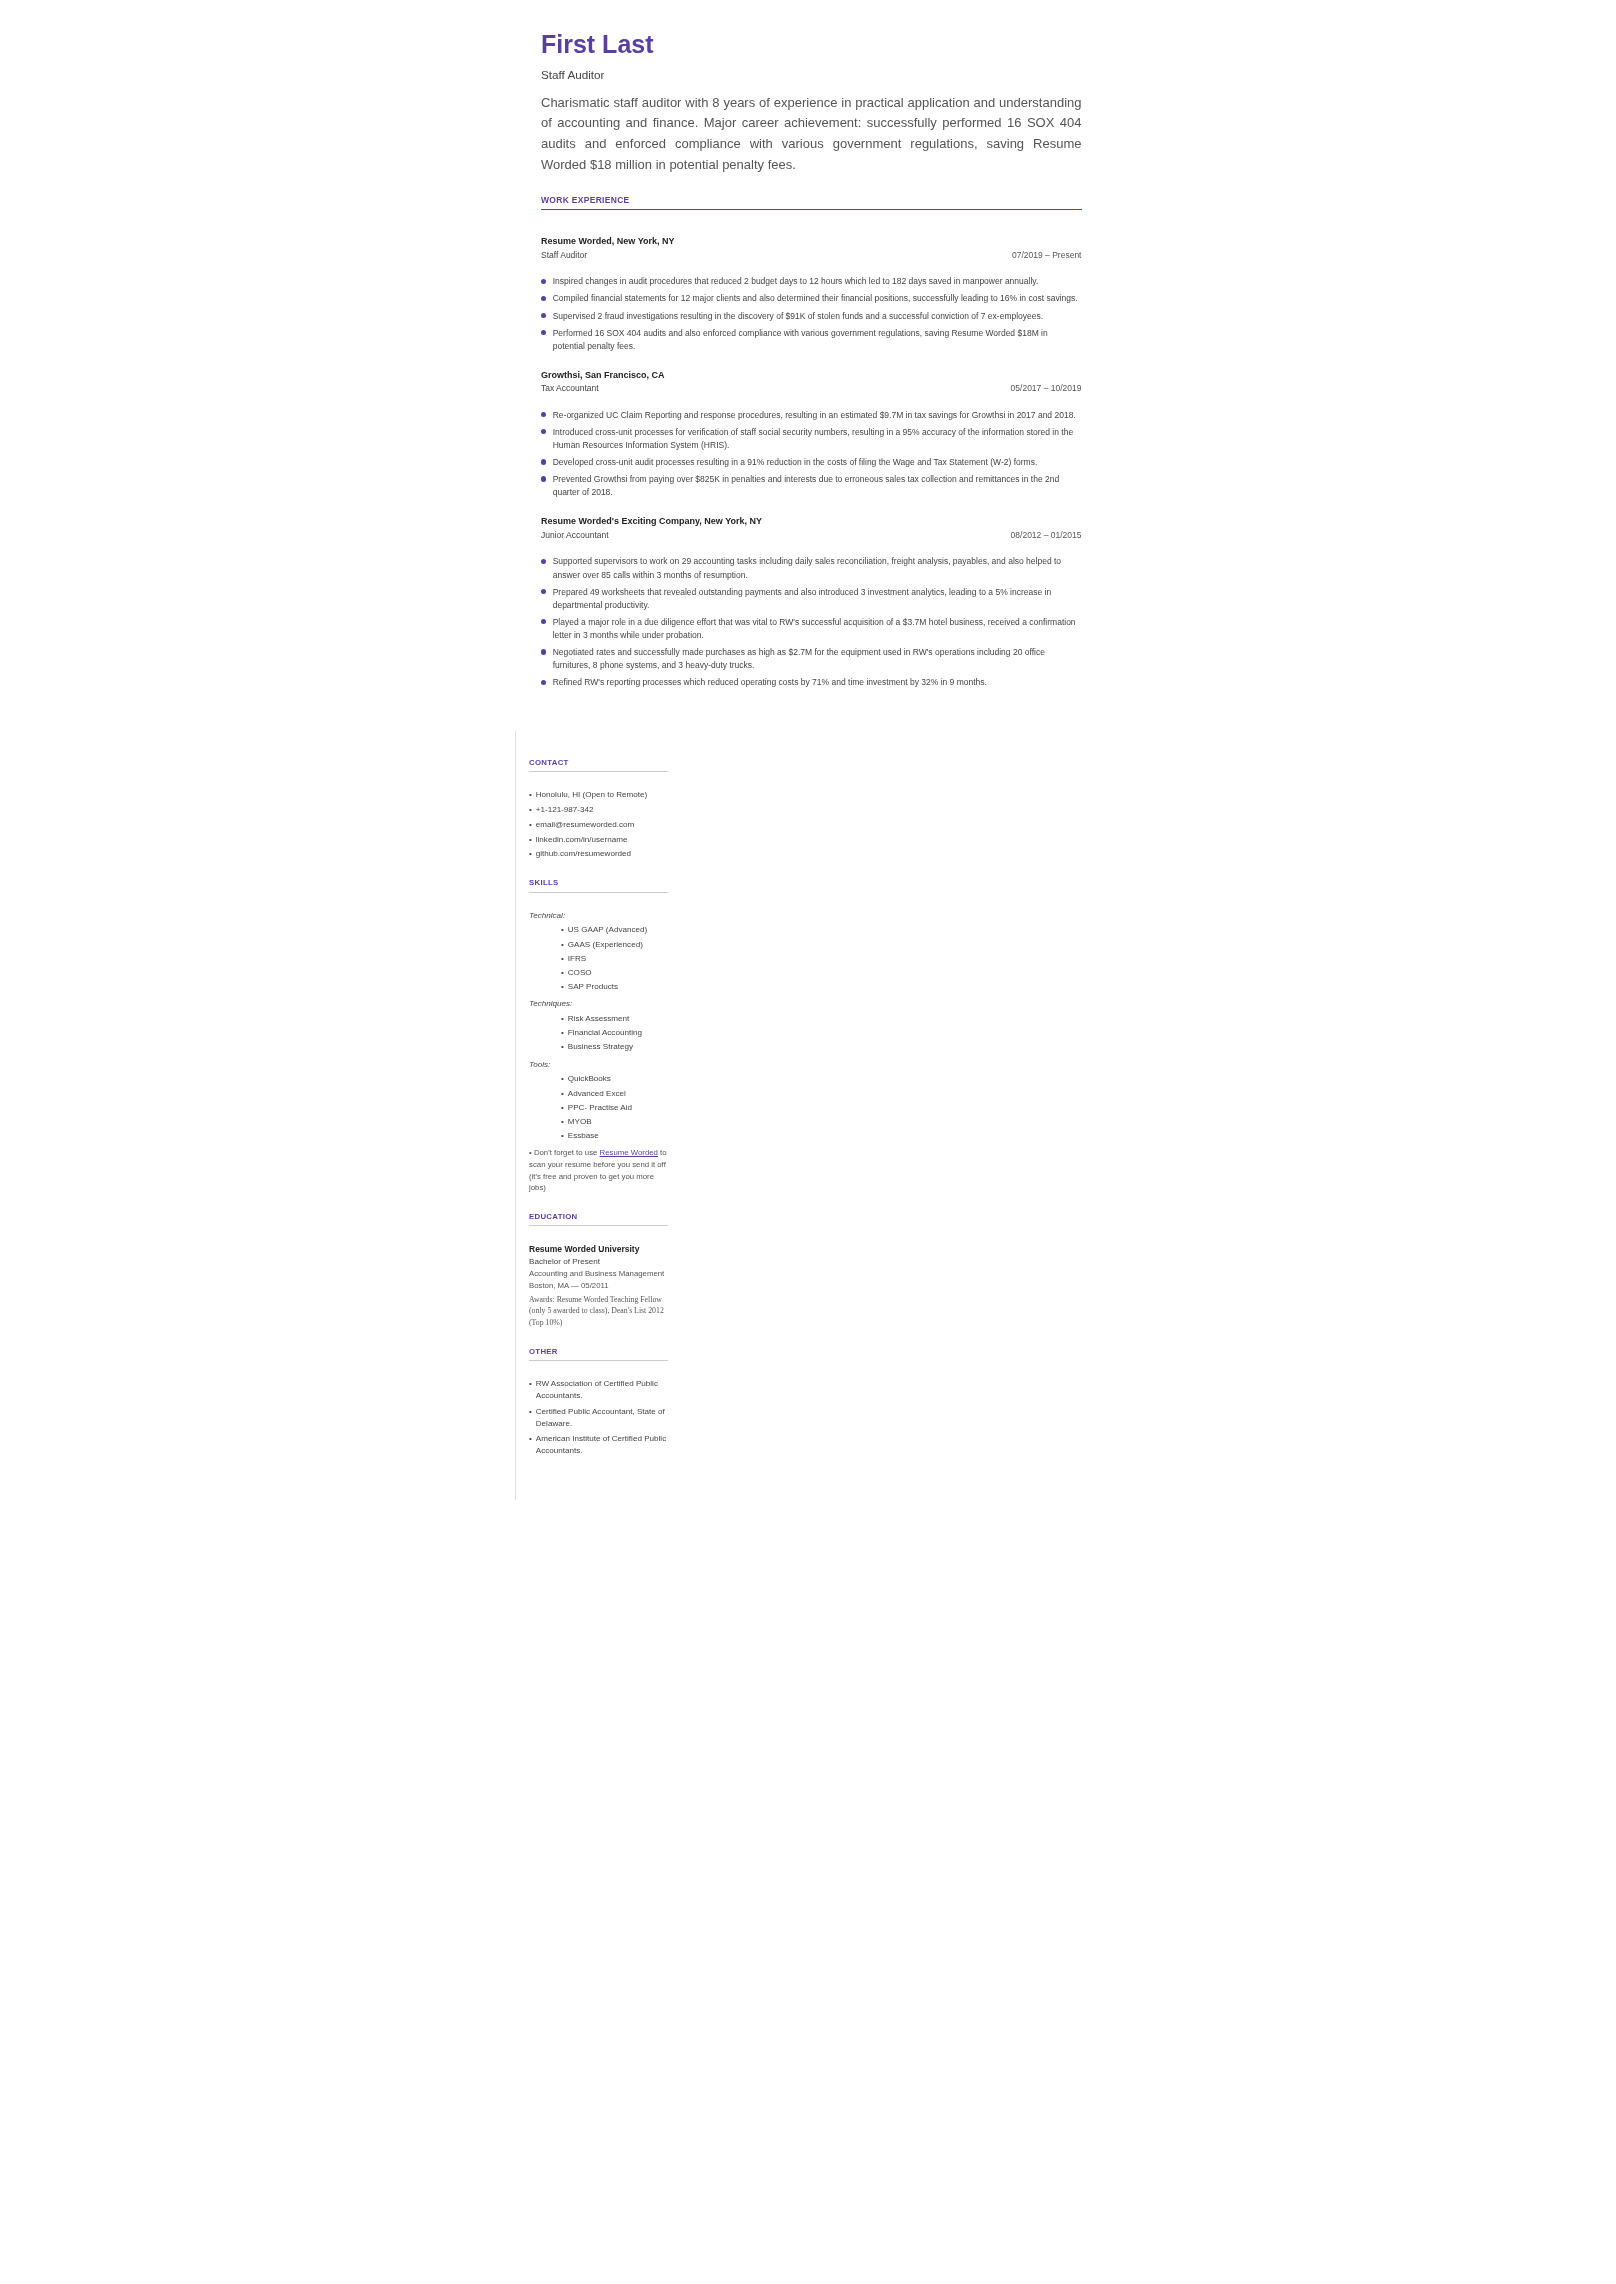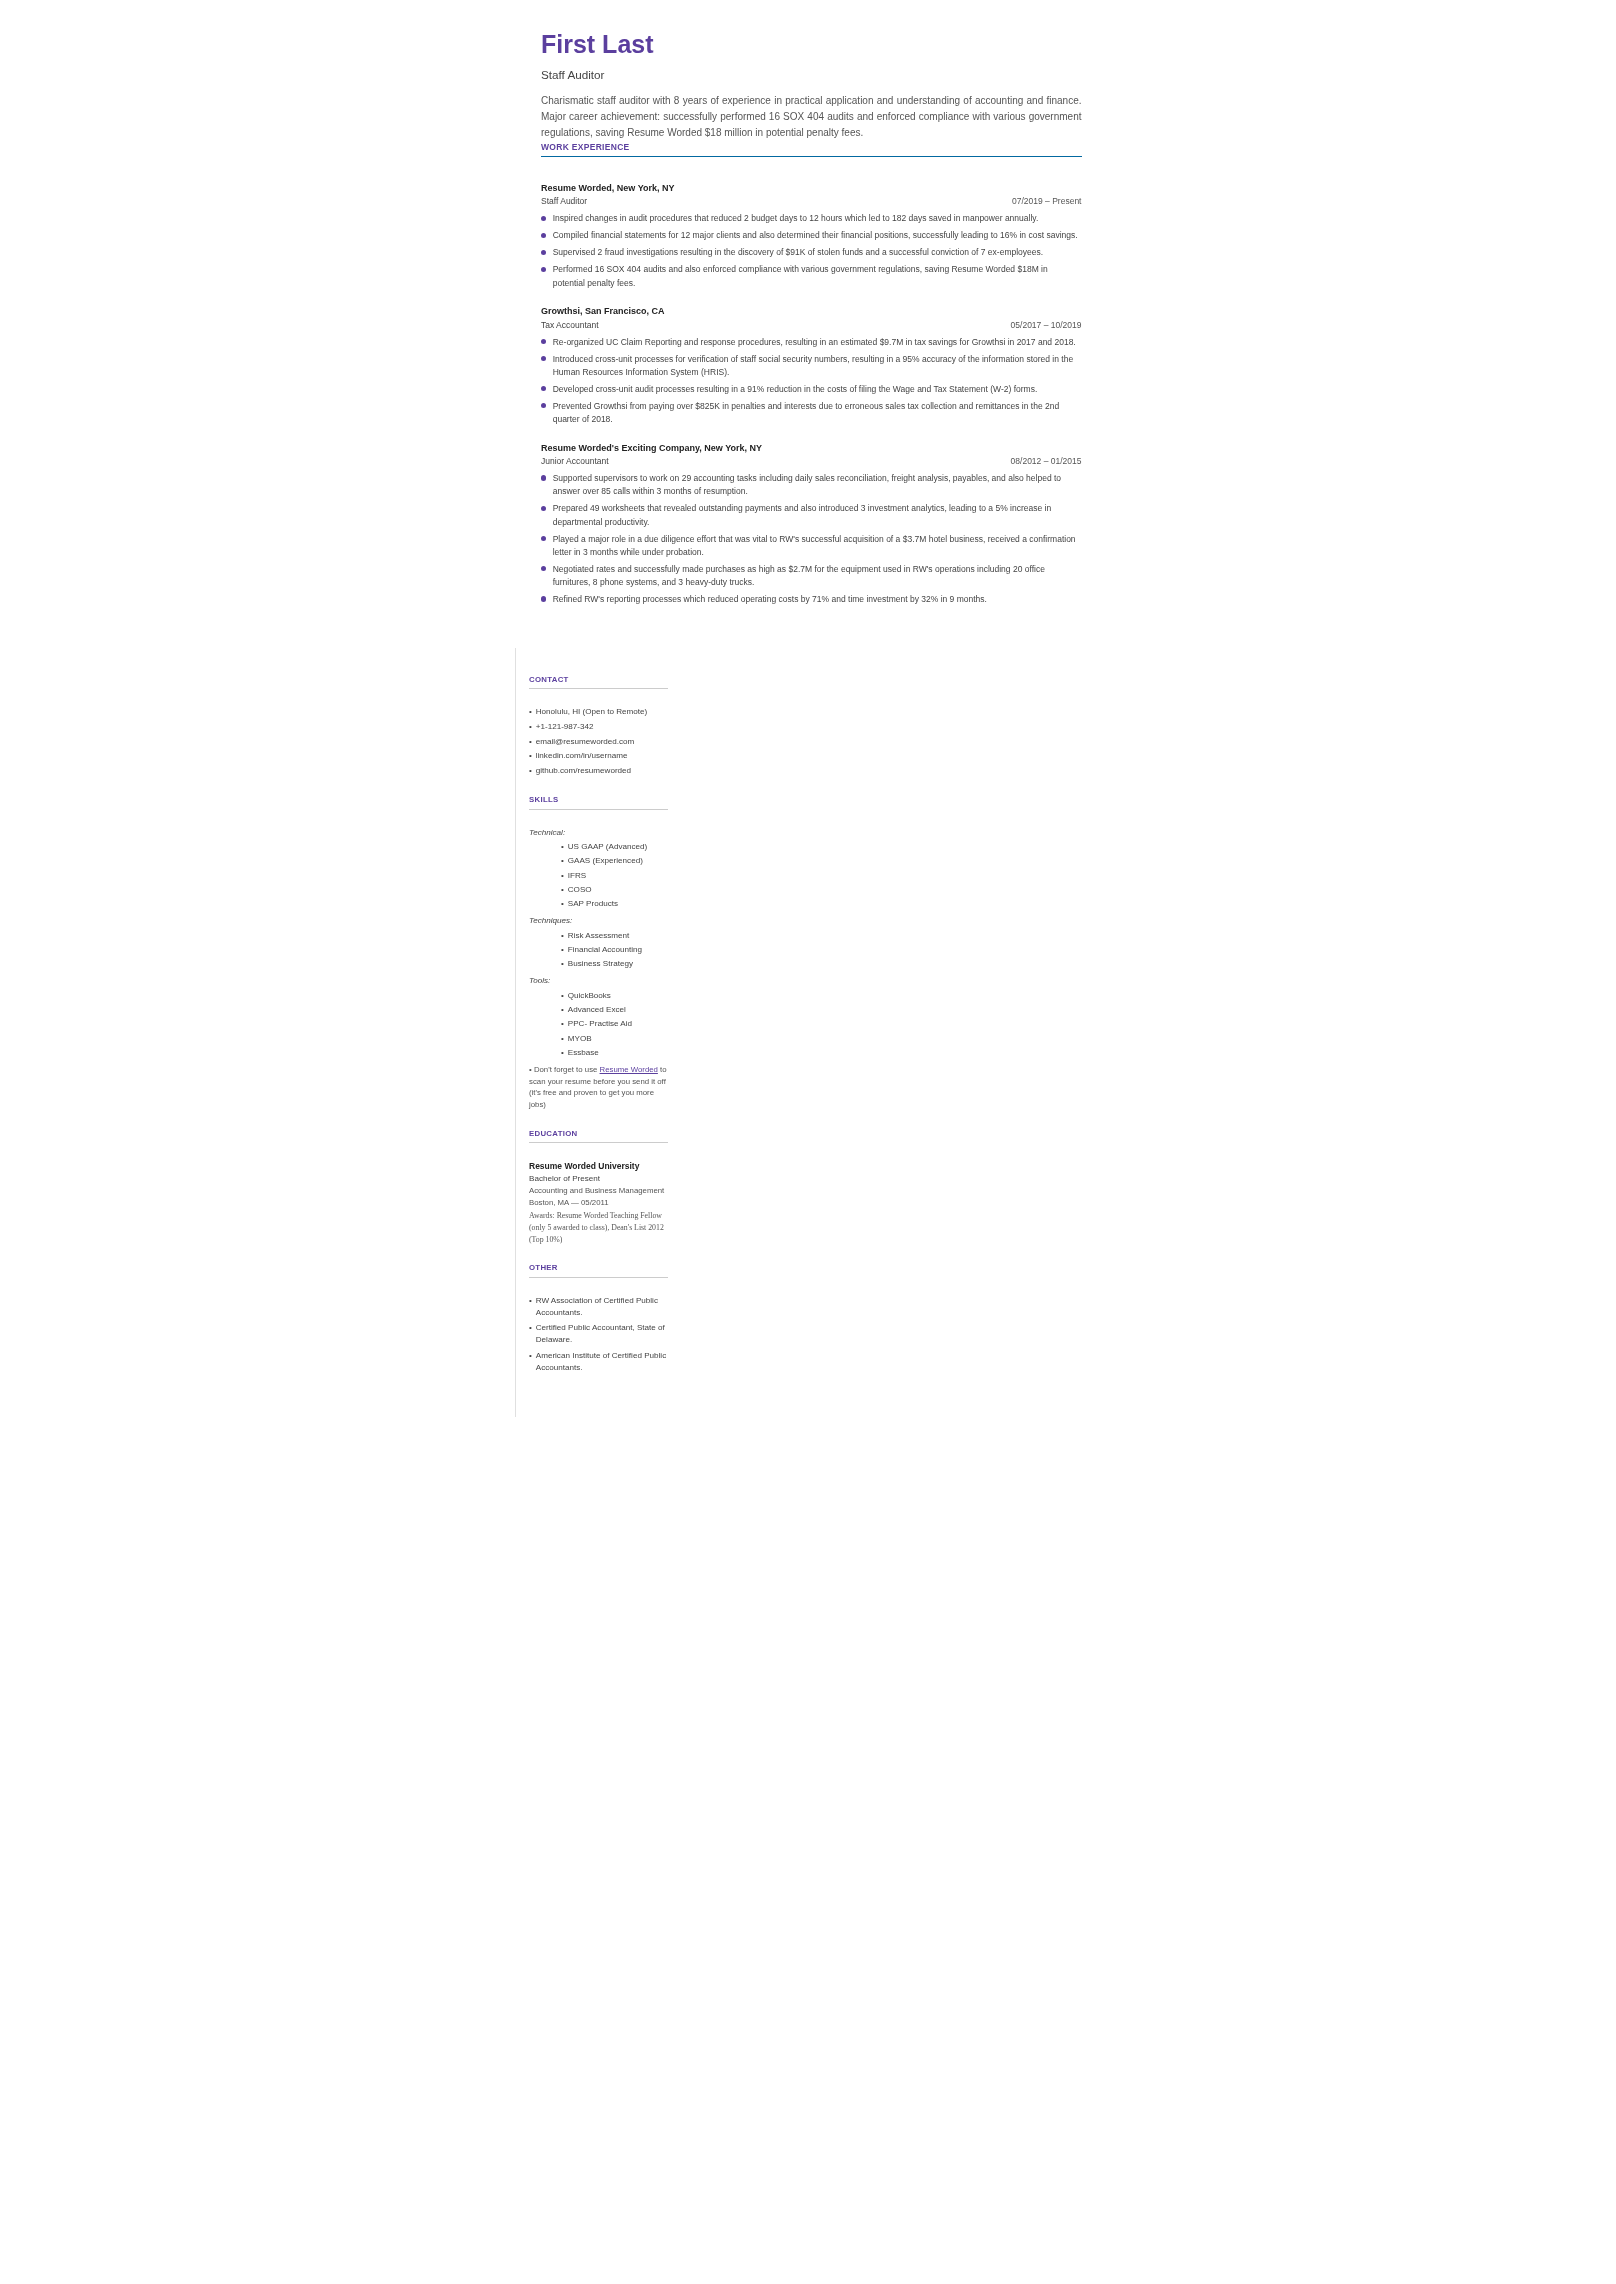--- a/index.html
+++ b/index.html
@@ -27,23 +27,24 @@
       font-weight: bold;
       color: #5b3f9e;
       margin-bottom: 2.6px;
     }
     .title {
       font-size: 11.7px;
       color: #444;
       margin-bottom: 9px;
     }
     .summary {
-      font-size: 10px;
+      font-size: 13px;
       color: #555;
       text-align: justify;
+      margin-bottom: 18px;
       line-height: 1.6;
     }
     .section-title {
       font-size: 8.5px;
       font-weight: bold;
       color: #5b3f9e;
       text-transform: uppercase;
       letter-spacing: 0.3px;
       border-bottom: 1px solid #0369a1;
       padding-bottom: 2.6px;
@@ -69,21 +70,21 @@
     }
     .job-role {
       font-size: 8.5px;
       color: #444;
     }
     .job-dates {
       font-size: 8.5px;
       color: #555;
     }
     .job-bullets {
-      margin-top: 4px;
+      margin-top: 14px;
       padding-left: 0;
       list-style: none;
     }
     .job-bullets li {
       display: flex;
       align-items: flex-start;
       margin-bottom: 3.9px;
       font-size: 8.5px;
       color: #444;
       line-height: 1.55;

